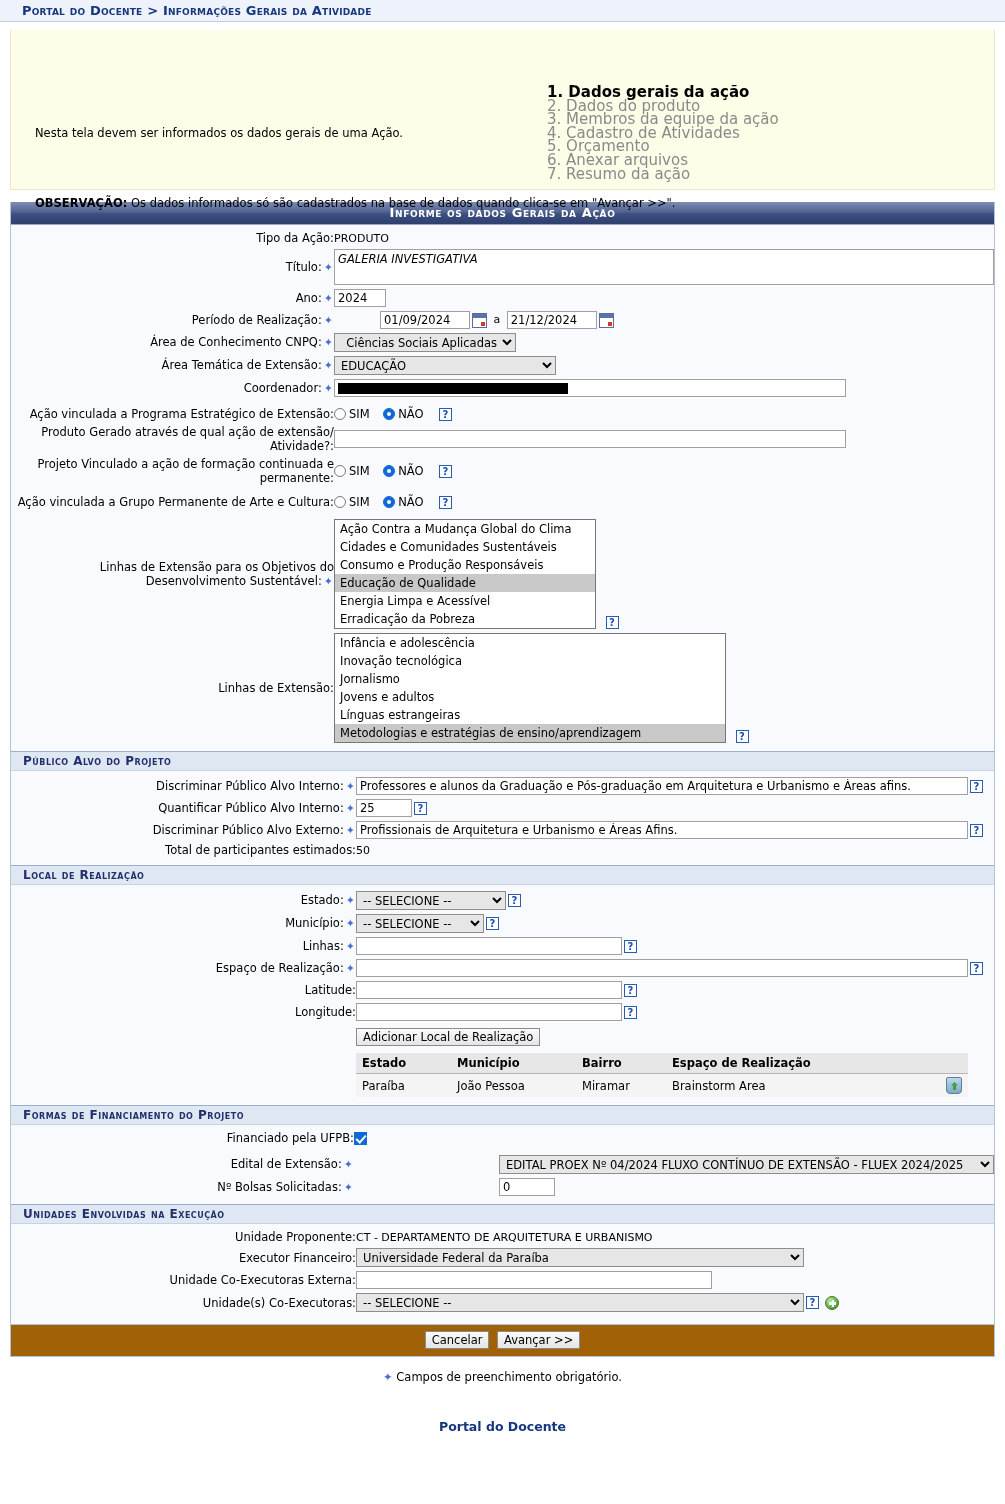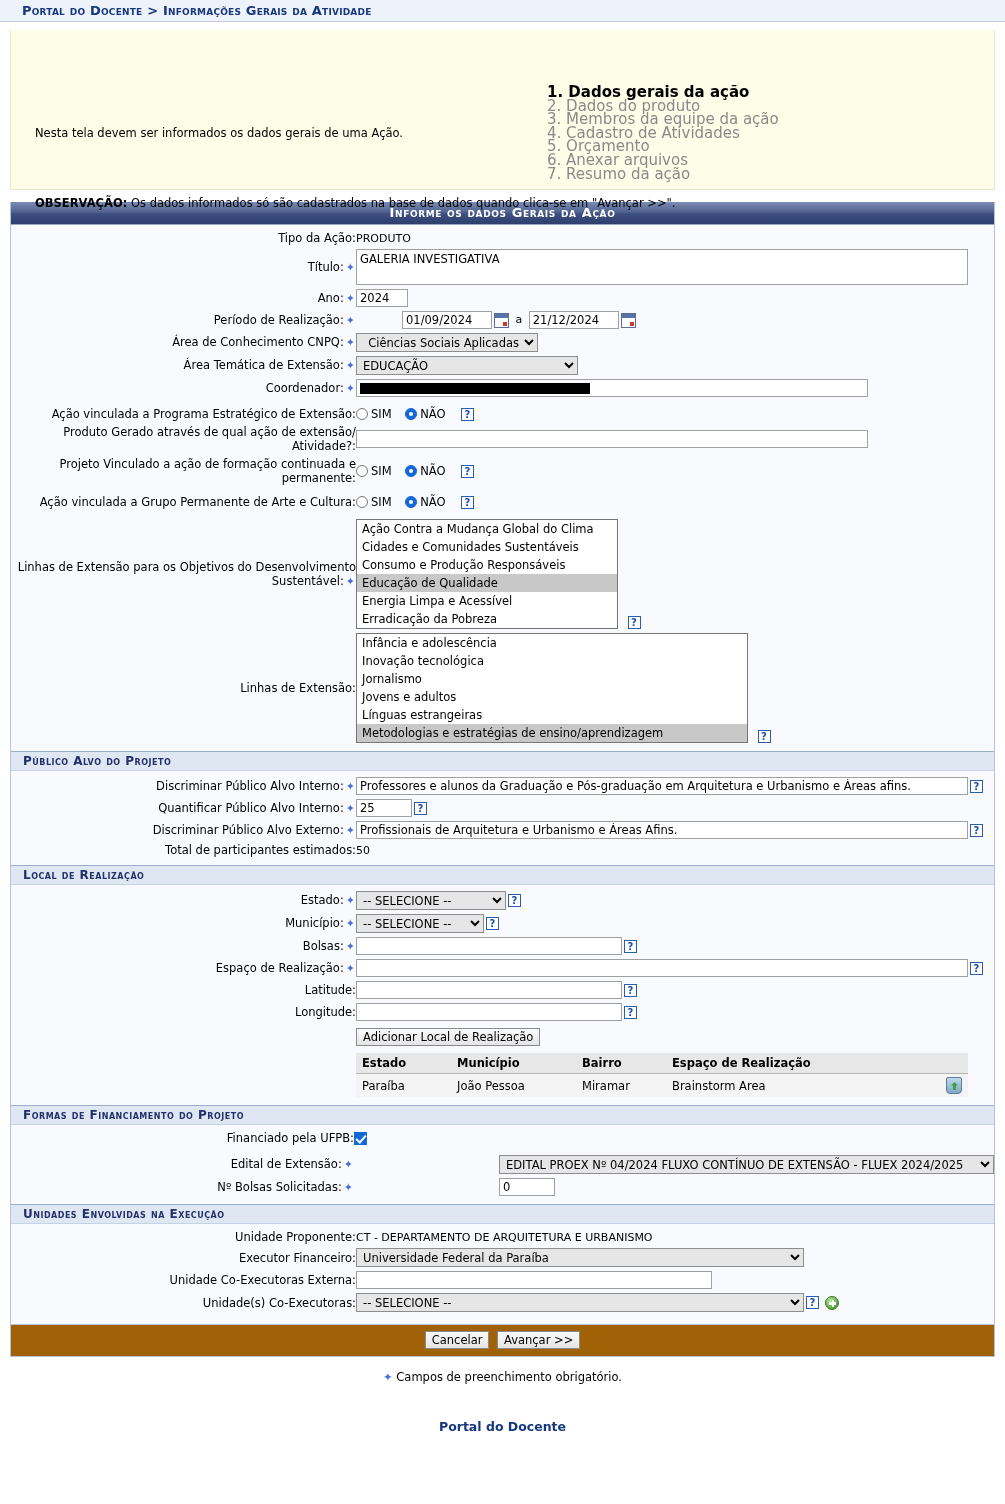--- a/index.html
+++ b/index.html
@@ -288,21 +288,21 @@
 
     <div class="body-area">
       <table class="frm">
         <tbody>
             <tr>
           <td class="lbl">Tipo da Ação:</td>
           <td class="fld"><span>PRODUTO</span></td>
         </tr>
         <tr>
           <td class="lbl"><span>Título:</span><span class="req">✦</span></td>
-          <td class="fld"><textarea style="width: 612px;">GALERIA INVESTIGATIVA</textarea></td>
+          <td class="fld"><textarea style="width: 660px; font-style: italic;">GALERIA INVESTIGATIVA</textarea></td>
         </tr>
         <tr>
           <td class="lbl"><span>Ano:</span><span class="req">✦</span></td>
           <td class="fld"><input type="text" class="ro" style="width: 52px;" readonly="" value="2024"></td>
         </tr>
         <tr>
           <td class="lbl"><span>Período de Realização:</span><span class="req">✦</span></td>
           <td class="fld">
             <input type="text" style="width: 90px; margin-left: 46px;" value="01/09/2024"><span class="cal"></span>
             <span style="margin:0 3px;">a</span>
@@ -422,21 +422,21 @@
         <tbody>
             <tr>
           <td class="lbl"><span>Estado:</span><span class="req">✦</span></td>
           <td class="fld"><select style="width:150px;"><option>-- SELECIONE --</option></select><span class="help">?</span></td>
         </tr>
         <tr>
           <td class="lbl"><span>Município:</span><span class="req">✦</span></td>
           <td class="fld"><select style="width:128px;"><option>-- SELECIONE --</option></select><span class="help">?</span></td>
         </tr>
         <tr>
-          <td class="lbl"><span>Bolsas:</span><span class="req">✦</span></td>
+          <td class="lbl"><span>Linhas:</span><span class="req">✦</span></td>
           <td class="fld"><input type="text" style="width: 266px;" value=""><span class="help">?</span></td>
         </tr>
         <tr>
           <td class="lbl"><span>Espaço de Realização:</span><span class="req">✦</span></td>
           <td class="fld"><input type="text" style="width: 612px;" value=""><span class="help">?</span></td>
         </tr>
         <tr>
           <td class="lbl">Latitude:</td>
           <td class="fld"><input type="text" style="width: 266px;" value=""><span class="help">?</span></td>
         </tr>

